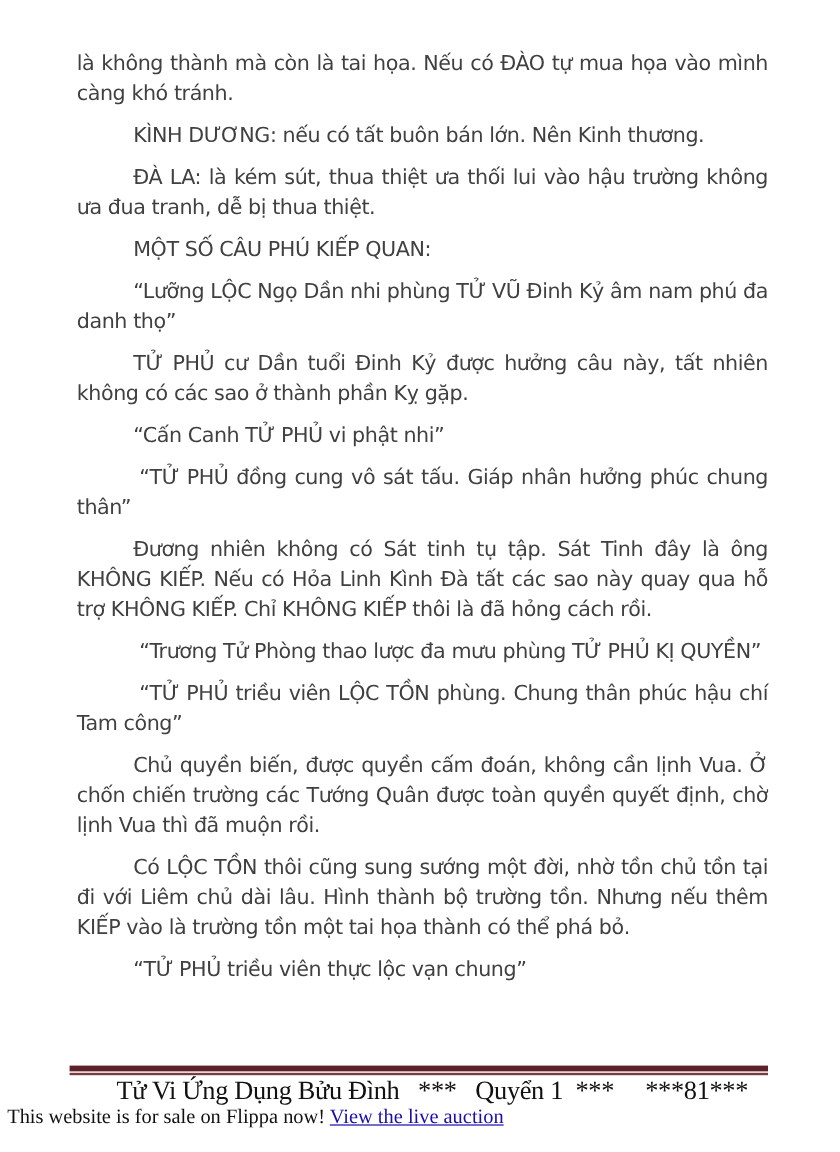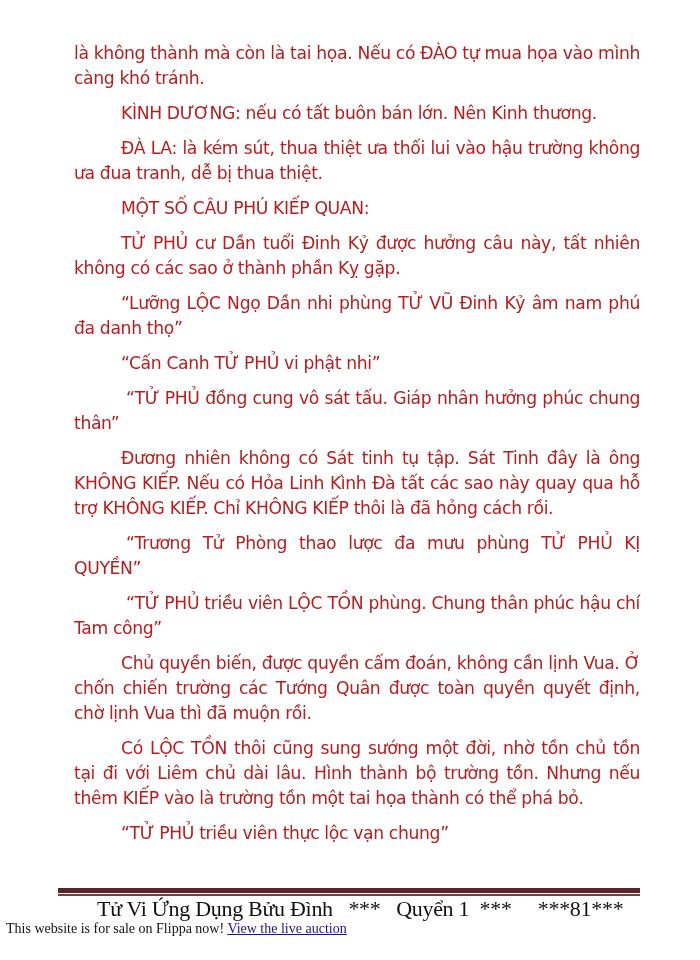--- a/index.html
+++ b/index.html
@@ -2,57 +2,57 @@
 <html><head>
   <meta charset="utf-8">
   <style>
     html, body { margin: 0; padding: 0; background: #ffffff; }
     body { width: 700px; height: 960px; position: relative; overflow: hidden; }
     .page { position: absolute; left: 58px; top: 41px; width: 582px; }
     .para {
       font-family: "DejaVu Sans", sans-serif;
       font-size: 17.2px;
       line-height: 25px;
-      color: #b91c1c;
+      color: #404040;
       text-align: justify;
-      margin: 0 0 10px 16px;
+      margin: 0 0 10px 6px;
       text-indent: 47px;
       letter-spacing: -0.35px;
       word-spacing: 0px;
     }
     .para.first { text-indent: 0; }
     .para.quote-extra { text-indent: 52px; }
     .footer-rule {
       position: absolute; left: 58px; top: 888px; width: 582px; height: 8px;
     }
     .footer-rule .thick { height: 5px; background: #5c2229; }
     .footer-rule .gap { height: 1px; background: #ffffff; }
     .footer-rule .thin { height: 1.5px; background: #7a3a40; }
     .footer-line {
       position: absolute; left: 60px; top: 896px; width: 590px;
       font-family: "Liberation Serif", serif; font-size: 22px; color: #111;
       white-space: pre; letter-spacing: -0.3px; margin-left: 37px;
     }
     .flippa {
       position: absolute; left: 6px; top: 921px;
-      font-family: "Liberation Serif", serif; font-size: 14px; color: #111;
+      font-family: "Liberation Serif", serif; font-size: 17px; color: #111;
       white-space: nowrap;
     }
     .flippa a { color: #1a0dab; text-decoration: underline; }
   </style>
 </head>
 <body>
 
 <div class="page">
   <p class="para first">là không thành mà còn là tai họa. Nếu có ĐÀO tự mua họa vào mình càng khó tránh.</p>
   <p class="para">KÌNH DƯƠNG: nếu có tất buôn bán lớn. Nên Kinh thương.</p>
   <p class="para">ĐÀ LA: là kém sút, thua thiệt ưa thối lui vào hậu trường không ưa đua tranh, dễ bị thua thiệt.</p>
   <p class="para">MỘT SỐ CÂU PHÚ KIẾP QUAN:</p>
+  <p class="para">“Lưỡng LỘC Ngọ Dần nhi phùng TỬ VŨ Đinh Kỷ âm nam phú đa danh thọ”</p>
   <p class="para">TỬ PHỦ cư Dần tuổi Đinh Kỷ được hưởng câu này, tất nhiên không có các sao ở thành phần Kỵ gặp.</p>
-  <p class="para">“Lưỡng LỘC Ngọ Dần nhi phùng TỬ VŨ Đinh Kỷ âm nam phú đa danh thọ”</p>
   <p class="para">“Cấn Canh TỬ  PHỦ vi phật nhi”</p>
   <p class="para quote-extra">“TỬ PHỦ đồng cung vô sát tấu. Giáp nhân hưởng phúc chung thân”</p>
   <p class="para">Đương nhiên không có Sát tinh tụ tập. Sát Tinh đây là ông KHÔNG KIẾP. Nếu có Hỏa Linh Kình Đà tất các sao này quay qua hỗ trợ KHÔNG KIẾP. Chỉ KHÔNG KIẾP thôi là đã hỏng cách rồi.</p>
   <p class="para quote-extra">“Trương Tử Phòng thao lược đa mưu phùng TỬ PHỦ  KỊ QUYỀN”</p>
   <p class="para quote-extra">“TỬ PHỦ triều viên LỘC TỒN phùng. Chung thân phúc hậu chí Tam công”</p>
   <p class="para">Chủ quyền biến, được quyền cấm đoán, không cần lịnh Vua. Ở chốn chiến trường các Tướng Quân được toàn quyền quyết định, chờ lịnh Vua thì đã muộn rồi.</p>
   <p class="para">Có LỘC TỒN thôi cũng sung sướng một đời, nhờ tồn chủ tồn tại đi với Liêm chủ dài lâu. Hình thành bộ trường tồn. Nhưng nếu thêm KIẾP vào là trường tồn một tai họa thành có thể phá bỏ.</p>
   <p class="para">“TỬ PHỦ triều viên thực lộc vạn chung”</p>
 </div>
 

